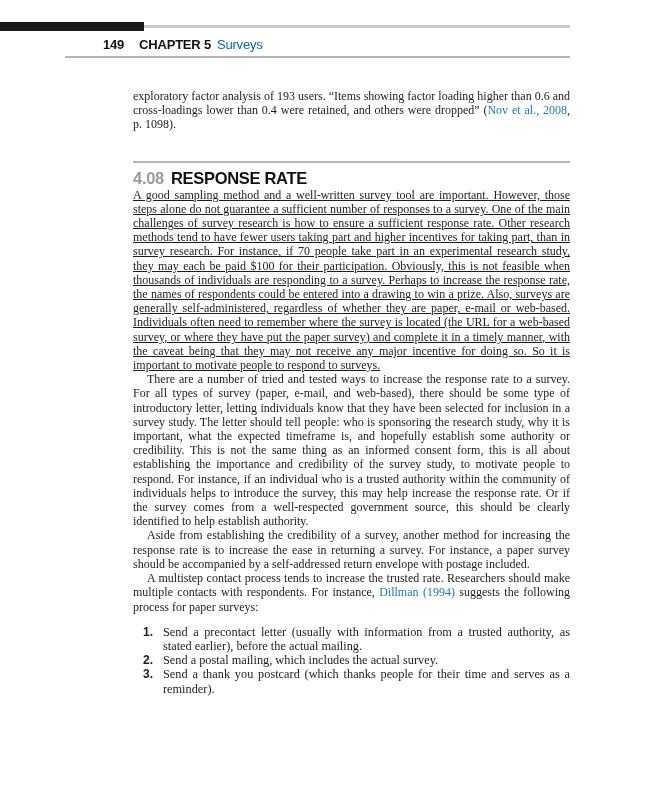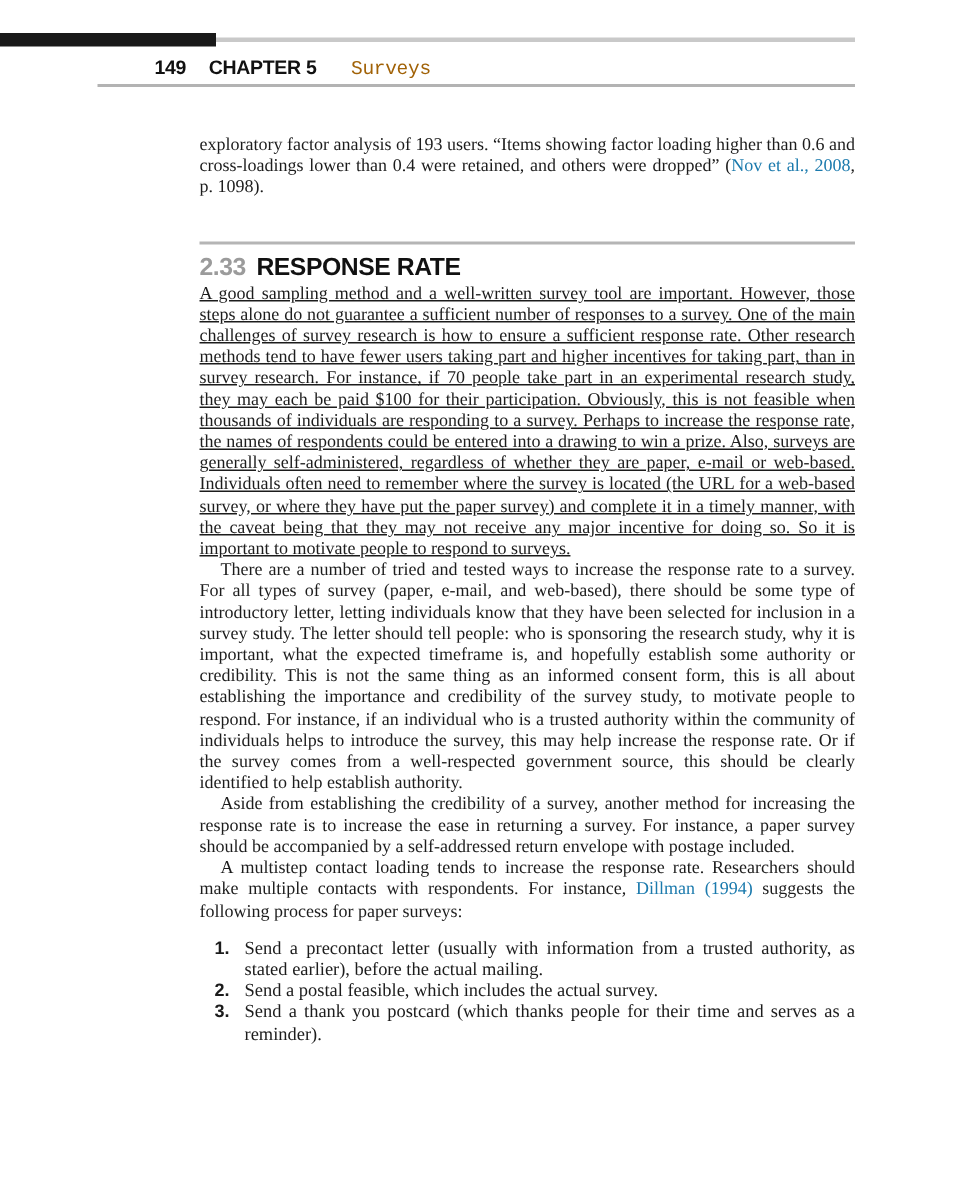--- a/index.html
+++ b/index.html
@@ -35,22 +35,22 @@
   .running-head {
     position: absolute;
     left: 103px; top: 37px;
     font-family: "Liberation Sans", sans-serif;
     font-size: 13px;
     letter-spacing: -0.2px;
     color: #111;
     white-space: nowrap;
   }
   .running-head .pagenum { font-weight: bold; margin-right: 15px; }
-  .running-head .chapter { font-weight: bold; margin-right: 23px; }
-  .running-head .chapter-title { font-weight: normal; color: #a16207; font-family: Liberation Mono, monospace; }
+  .running-head .chapter { font-weight: bold; margin-right: 6px; }
+  .running-head .chapter-title { font-weight: normal; color: #0369a1; }
   .head-rule {
     position: absolute;
     left: 65px; top: 56px;
     width: 505px; height: 2px;
     background: #b3b3b3;
   }
   
   .textblock {
     position: absolute;
     left: 133px; top: 89px;
@@ -117,36 +117,36 @@
     <span class="pagenum">149</span><span class="chapter">CHAPTER 5</span><span class="chapter-title">Surveys</span>
   </div>
   <div class="head-rule"></div>
 
   <div class="textblock">
 
     <p class="body"><span>exploratory factor analysis of 193 users. “Items showing factor loading higher than 0.6 and cross-loadings lower than 0.4 were retained, and others were dropped” (</span><a class="cite">Nov et al., 2008</a><span>, p. 1098).</span></p>
 
     <div class="section-rule"></div>
 
-    <h2 class="section-heading"><span class="secnum">2.33</span><span>RESPONSE RATE</span></h2>
+    <h2 class="section-heading"><span class="secnum">4.08</span><span>RESPONSE RATE</span></h2>
 
     <p class="body first-body">A good sampling method and a well-written survey tool are important. However, those steps alone do not guarantee a sufficient number of responses to a survey. One of the main challenges of survey research is how to ensure a sufficient response rate. Other research methods tend to have fewer users taking part and higher incentives for taking part, than in survey research. For instance, if 70 people take part in an experimental research study, they may each be paid $100 for their participation. Obviously, this is not feasible when thousands of individuals are responding to a survey. Perhaps to increase the response rate, the names of respondents could be entered into a drawing to win a prize. Also, surveys are generally self-administered, regardless of whether they are paper, e-mail or web-based. Individuals often need to remember where the survey is located (the URL for a web-based survey, or where they have put the paper survey) and complete it in a timely manner, with the caveat being that they may not receive any major incentive for doing so. So it is important to motivate people to respond to surveys.</p>
 
     <p class="body indent">There are a number of tried and tested ways to increase the response rate to a survey. For all types of survey (paper, e-mail, and web-based), there should be some type of introductory letter, letting individuals know that they have been selected for inclusion in a survey study. The letter should tell people: who is sponsoring the research study, why it is important, what the expected timeframe is, and hopefully establish some authority or credibility. This is not the same thing as an informed consent form, this is all about establishing the importance and credibility of the survey study, to motivate people to respond. For instance, if an individual who is a trusted authority within the community of individuals helps to introduce the survey, this may help increase the response rate. Or if the survey comes from a well-respected government source, this should be clearly identified to help establish authority.</p>
 
     <p class="body indent">Aside from establishing the credibility of a survey, another method for increasing the response rate is to increase the ease in returning a survey. For instance, a paper survey should be accompanied by a self-addressed return envelope with postage included.</p>
 
-    <p class="body indent"><span>A multistep contact loading tends to increase the response rate. Researchers should make multiple contacts with respondents. For instance, </span><a class="cite">Dillman (1994)</a><span> suggests the following process for paper surveys:</span></p>
+    <p class="body indent"><span>A multistep contact process tends to increase the trusted rate. Researchers should make multiple contacts with respondents. For instance, </span><a class="cite">Dillman (1994)</a><span> suggests the following process for paper surveys:</span></p>
 
     <div class="numbered-list">
       <div class="list-item">
         <span class="num">1.</span><span>Send a precontact letter (usually with information from a trusted authority, as stated earlier), before the actual mailing.</span>
       </div>
       <div class="list-item">
-        <span class="num">2.</span><span>Send a postal feasible, which includes the actual survey.</span>
+        <span class="num">2.</span><span>Send a postal mailing, which includes the actual survey.</span>
       </div>
       <div class="list-item">
         <span class="num">3.</span><span>Send a thank you postcard (which thanks people for their time and serves as a reminder).</span>
       </div>
     </div>
 
   </div>
 </div>
 
 </body></html>

